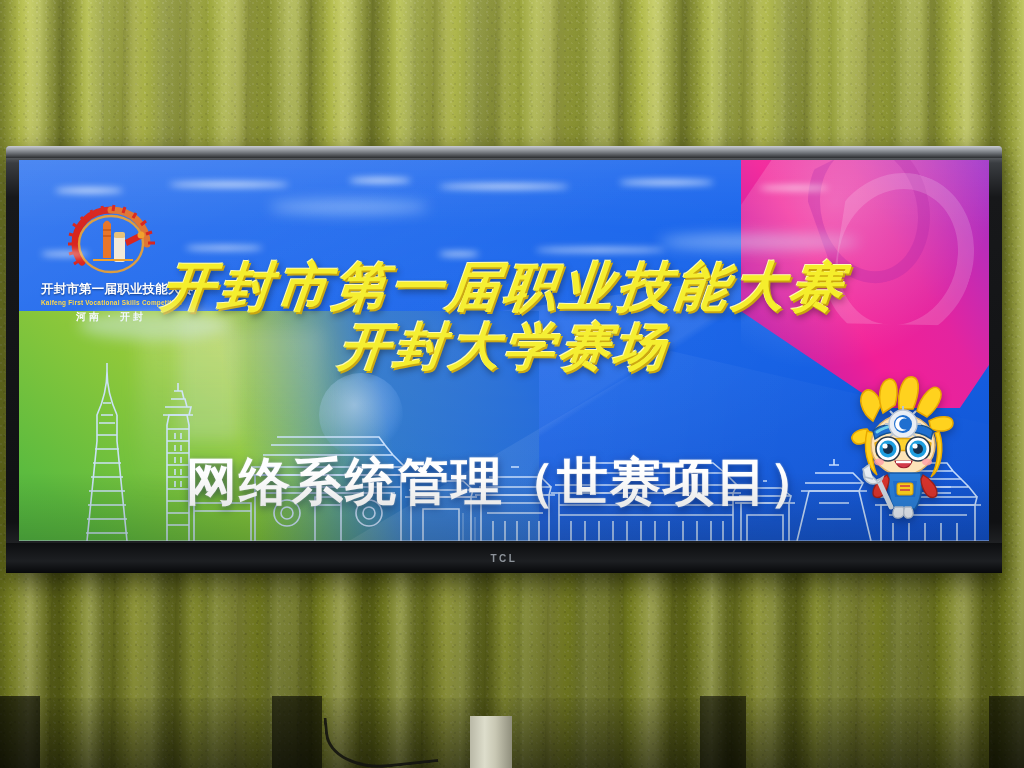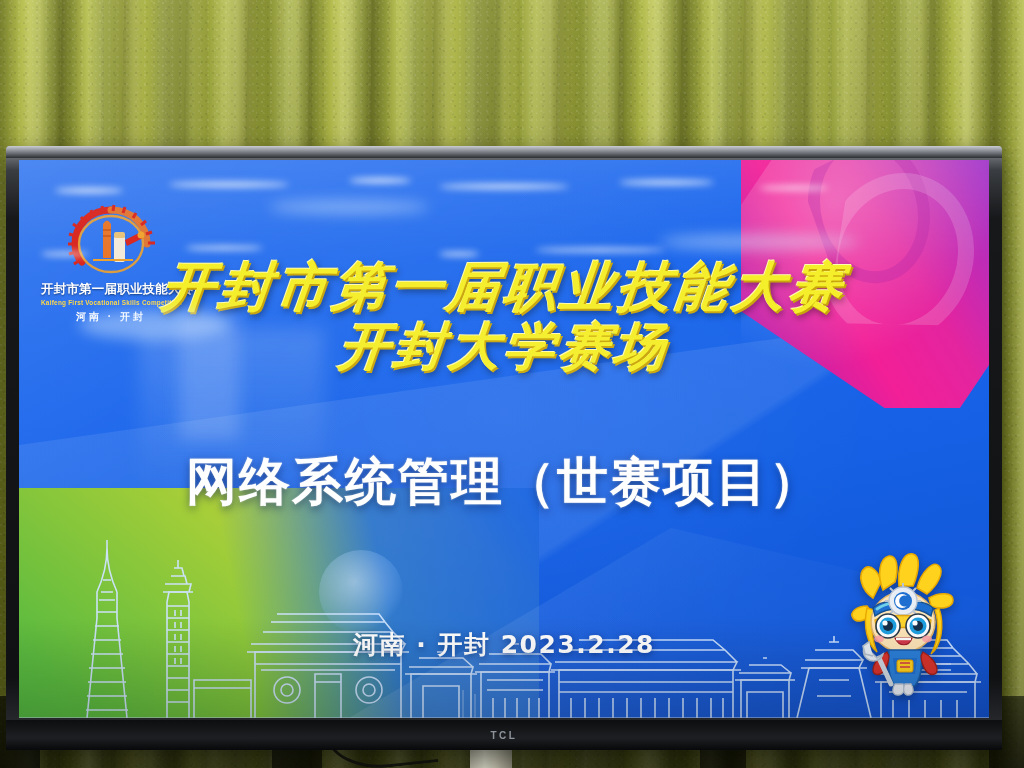--- a/index.html
+++ b/index.html
@@ -55,21 +55,21 @@
     position:absolute; left:326px; top:712px; width:110px; height:56px;
     border-left:3px solid #151510;
     border-bottom-left-radius:60px 40px;
     border-bottom:3px solid #151510;
     transform:rotate(-6deg);
     opacity:.92;
   }
 
   
   .tv {
-    position:absolute; left:6px; top:146px; width:996px; height:604px;
+    position:absolute; left:6px; top:146px; width:996px; height:427px;
   }
   .tv-frame {
     position:absolute; inset:0;
     background:linear-gradient(180deg,#8e9196 0%,#3a3d41 4%,#17181a 12%,#101113 88%,#2b2d30 97%,#55585c 100%);
     border-radius:4px;
     box-shadow:0 10px 26px rgba(0,0,0,.55);
   }
   .tv-frame-top-gloss {
     position:absolute; left:0; right:0; top:0; height:12px;
     background:linear-gradient(180deg,#c9ccd2,#7c8086 50%,#2c2e31);

